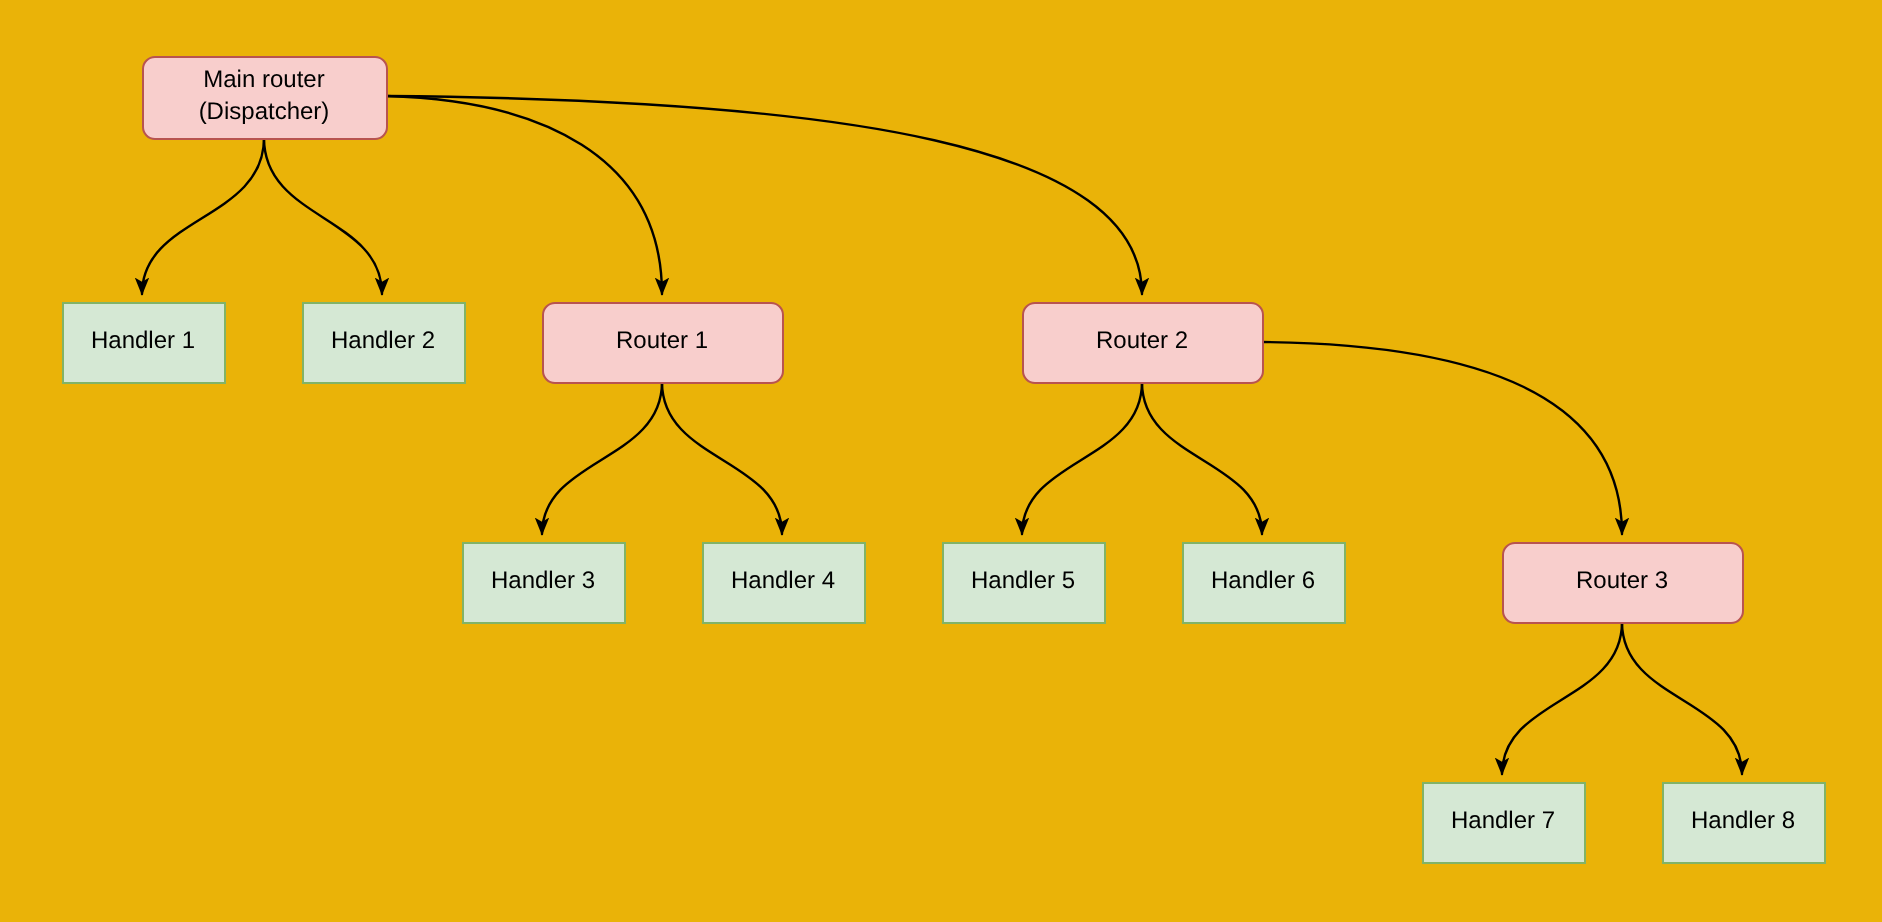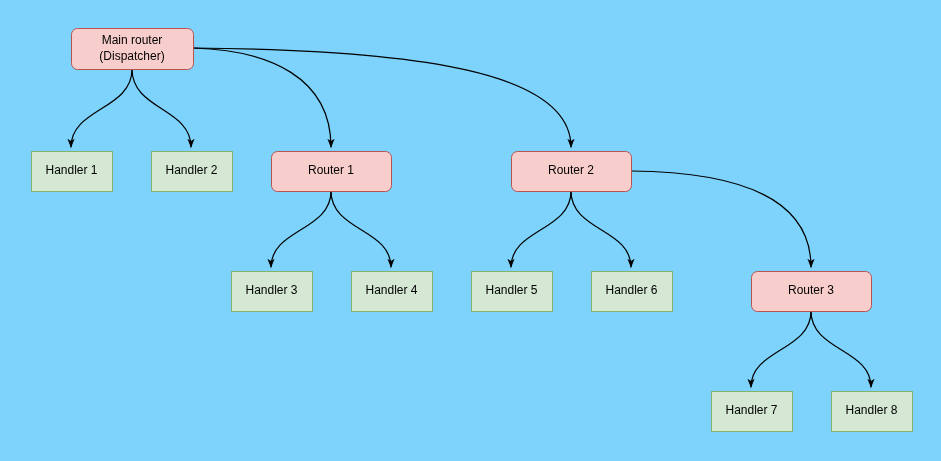--- a/index.html
+++ b/index.html
@@ -41,21 +41,21 @@
     fill: none;
     stroke: #000000;
     stroke-width: 1.2;
     stroke-linecap: round;
     stroke-linejoin: round;
   }
 </style>
 </head>
 <body>
 
-<div id="canvas" style="background: #7dd3fc;">
+<div id="canvas" style="background: #eab308;">
   <svg id="diagram-svg" viewBox="0 0 941 461" xmlns="http://www.w3.org/2000/svg">
     <defs>
       <marker id="arrowhead" markerWidth="10" markerHeight="10" refX="8.2" refY="4" orient="auto" markerUnits="userSpaceOnUse">
         <path d="M 0 0.4 L 9 4 L 0 7.6 L 2.1 4 Z" fill="#000000" stroke="none"></path>
       </marker>
     </defs>
     <g id="edges-layer">
         <path class="edge-path" d="M 132 69 C 132 110 71 108 71 147" stroke="#000000" marker-end="url(#arrowhead)"></path>
         <path class="edge-path" d="M 132 69 C 132 110 191 108 191 147" stroke="#000000" marker-end="url(#arrowhead)"></path>
         <path class="edge-path" d="M 193 48 C 270 50 331 78 331 147" stroke="#000000" marker-end="url(#arrowhead)"></path>

